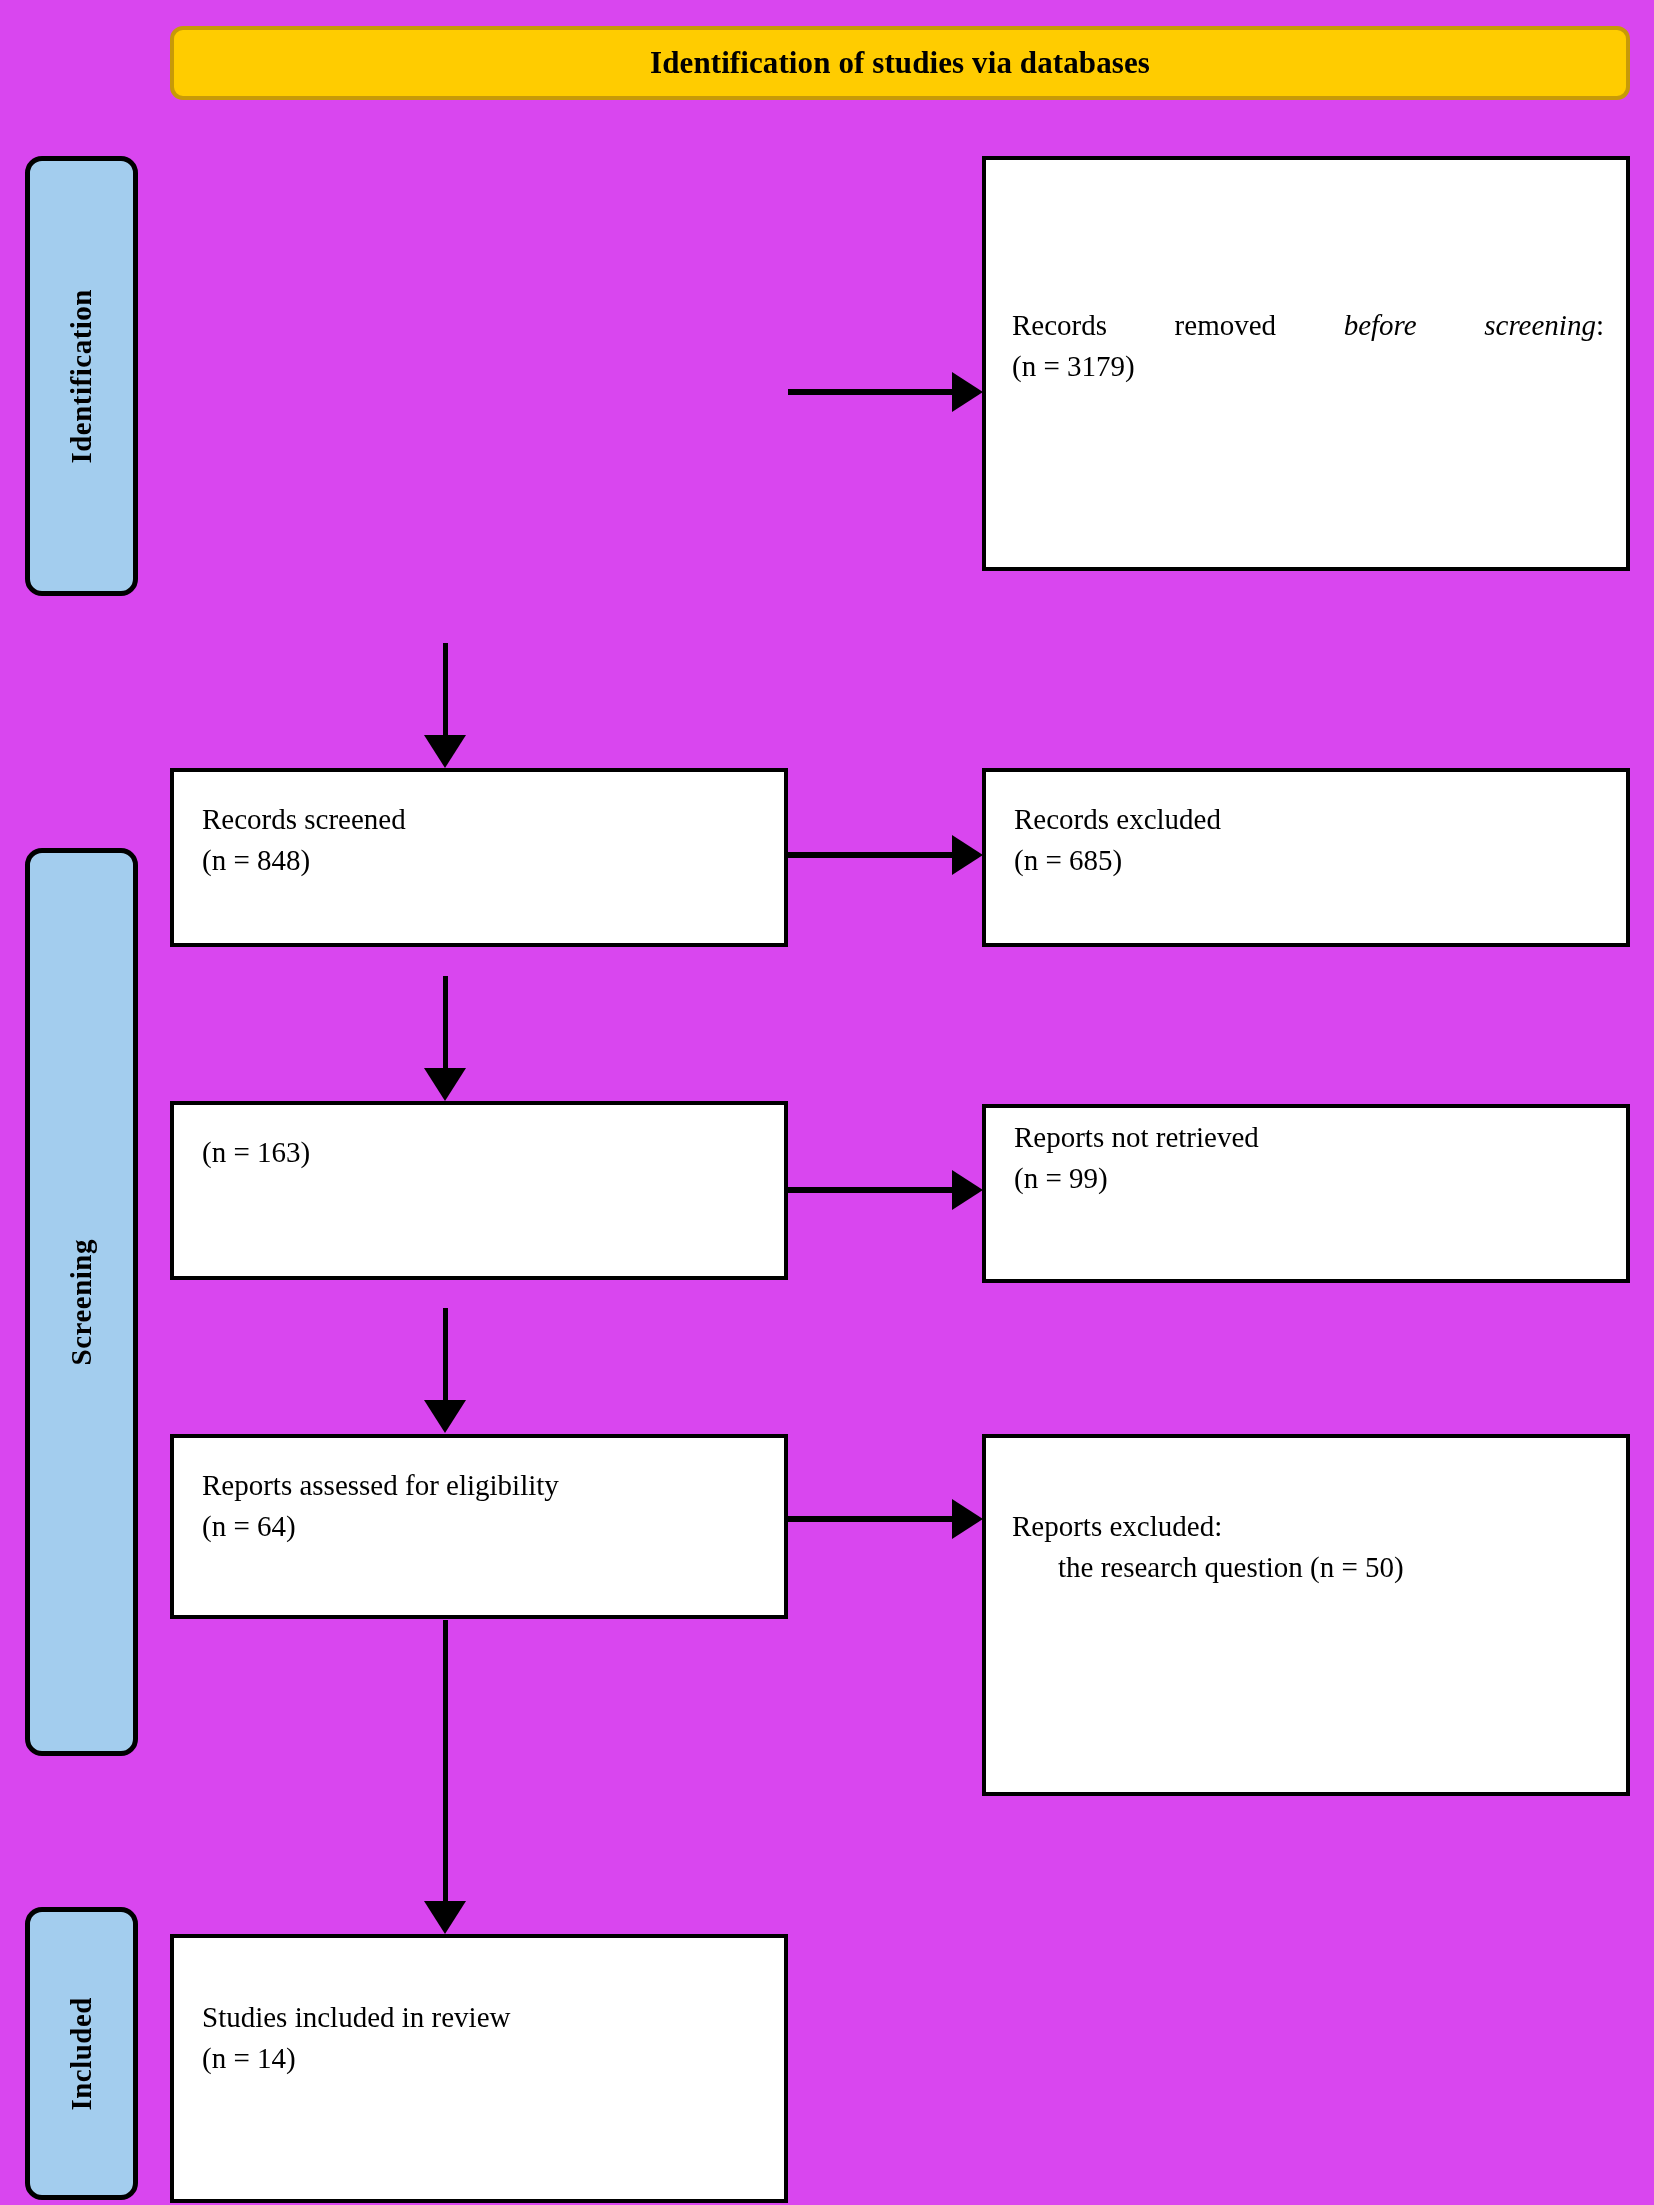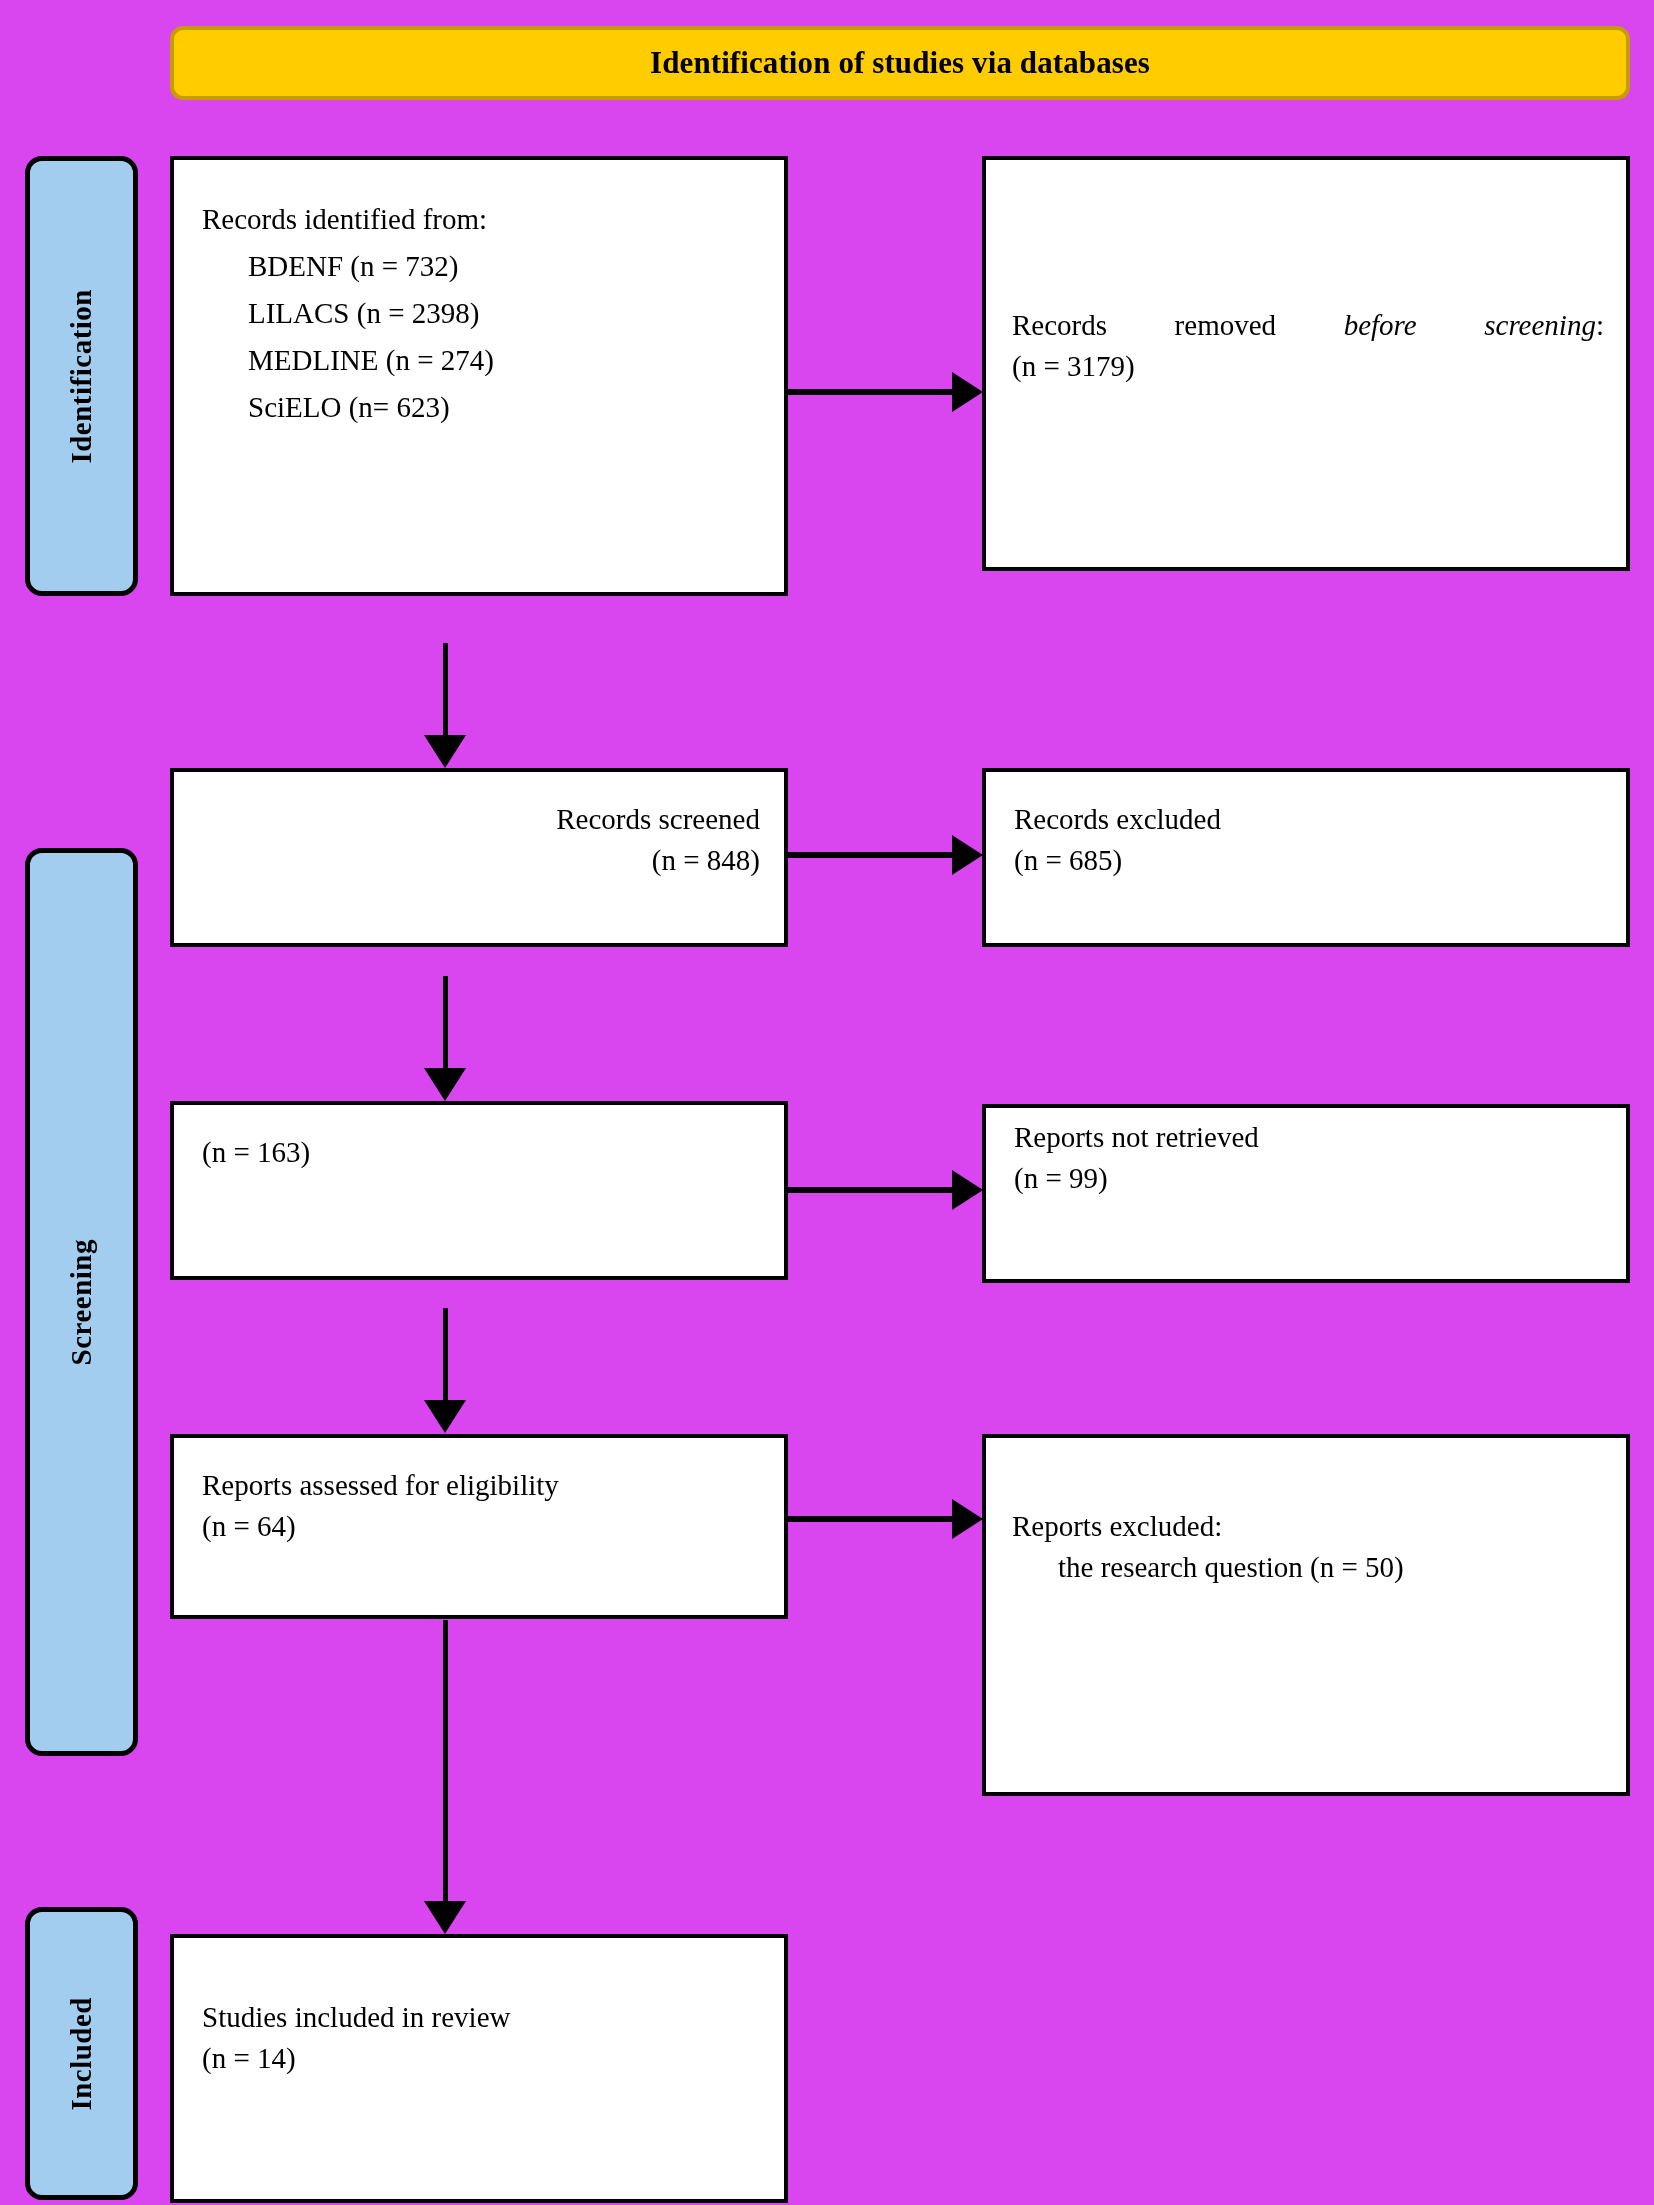--- a/index.html
+++ b/index.html
@@ -91,21 +91,21 @@
     white-space: normal;
   }
   .box-line.indented { padding-left: 46px; }
   .box-line em { font-style: italic; }
 
   
   #box-identified          { left: 170px;  top: 156px;  width: 618px; height: 440px; }
   #box-identified .box-inner { top: 36px; }
   #box-identified .box-line  { line-height: 1.62; }
 
-  #box-screened            { left: 170px;  top: 768px; width: 618px; height: 179px; text-align: right; }
+  #box-screened            { left: 170px;  top: 768px; width: 618px; height: 179px; }
   #box-screened .box-inner   { top: 27px; }
 
   #box-sought              { left: 170px;  top: 1101px; width: 618px; height: 179px; }
   #box-sought .box-inner     { top: 27px; }
 
   #box-assessed            { left: 170px;  top: 1434px; width: 618px; height: 185px; }
   #box-assessed .box-inner   { top: 27px; }
 
   #box-included            { left: 170px;  top: 1934px; width: 618px; height: 269px; padding-left: 37px; }
   #box-included .box-inner   { top: 59px; }
@@ -210,29 +210,20 @@
   <div class="stage-bar" id="stage-identification">
     <div class="stage-label">Identification</div>
   </div>
   <div class="stage-bar" id="stage-screening">
     <div class="stage-label">Screening</div>
   </div>
   <div class="stage-bar" id="stage-included">
     <div class="stage-label">Included</div>
   </div>
 
-  <div class="flow-box" id="box-identified">
-    <div class="box-inner">
-      <div class="box-line">Records identified from:</div>
-      <div class="box-line indented">BDENF (n = 732)</div>
-      <div class="box-line indented">LILACS (n = 2398)</div>
-      <div class="box-line indented">MEDLINE (n = 274)</div>
-      <div class="box-line indented">SciELO (n= 623)</div>
-    </div>
-  </div>
 
   <div class="flow-box" id="box-removed">
     <div class="box-inner">
       <div class="box-line justified"><span>Records removed </span><em>before screening</em><span>:</span></div>
       <div class="box-line">(n = 3179)</div>
     </div>
   </div>
 
   <div class="flow-box" id="box-screened">
     <div class="box-inner">

